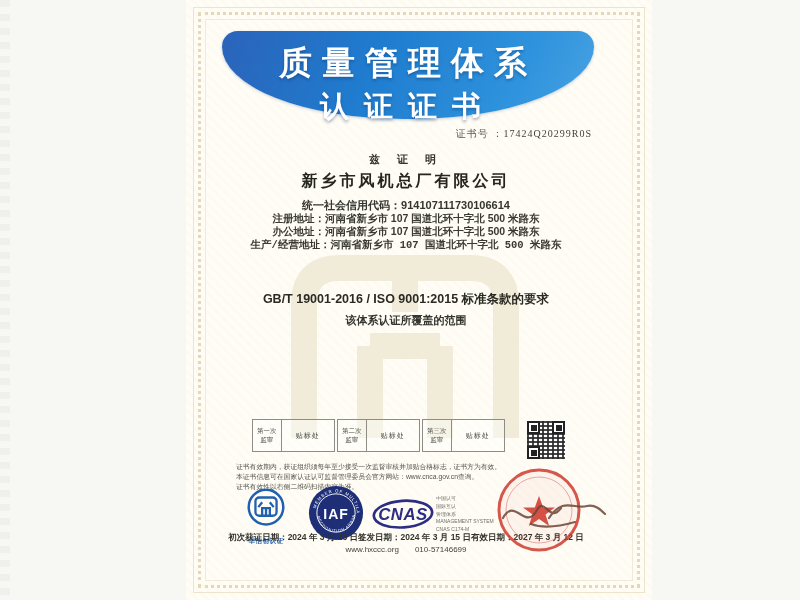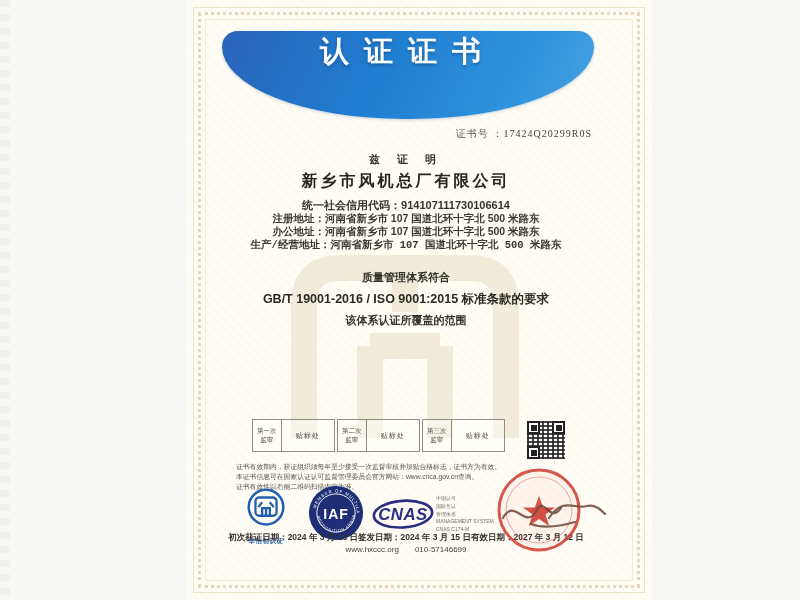--- a/index.html
+++ b/index.html
@@ -91,35 +91,35 @@
       <g stroke="#ede6d0" stroke-width="26" fill="none">
         <path d="M30,196 V62 Q30,26 66,26 H196 Q232,26 232,62 V196"></path>
         <path d="M96,196 V104"></path>
         <path d="M166,196 V104"></path>
         <path d="M96,104 H166"></path>
         <path d="M131,26 V70"></path>
       </g>
     </svg>
 
     <div class="banner">
+      <div class="banner-line1">质量管理体系</div>
       <div class="banner-line2">认证证书</div>
     </div>
 
     <div class="cert-no">
       <span>证书号 ：</span><span class="num">17424Q20299R0S</span>
     </div>
 
     <div class="content">
       <div class="cline certify">兹 证 明</div>
       <div class="cline company">新乡市风机总厂有限公司</div>
       <div class="cline credit">统一社会信用代码：914107111730106614</div>
       <div class="cline addr addr1">注册地址：河南省新乡市 107 国道北环十字北 500 米路东</div>
       <div class="cline addr addr2">办公地址：河南省新乡市 107 国道北环十字北 500 米路东</div>
       <div class="cline addr addr3">生产/经营地址：河南省新乡市 107 国道北环十字北 500 米路东</div>
-      <div class="cline conform">质量管理体系符合</div>
       <div class="cline standard">GB/T 19001-2016 / ISO 9001:2015 标准条款的要求</div>
       <div class="cline scope-label">该体系认证所覆盖的范围</div>
 
       <div class="audit-row">
         <div class="audit-box">
           <div class="audit-period">
             <span>第一次</span>
             <span>监审</span>
           </div>
           <div class="audit-sticker">贴标处</div>

